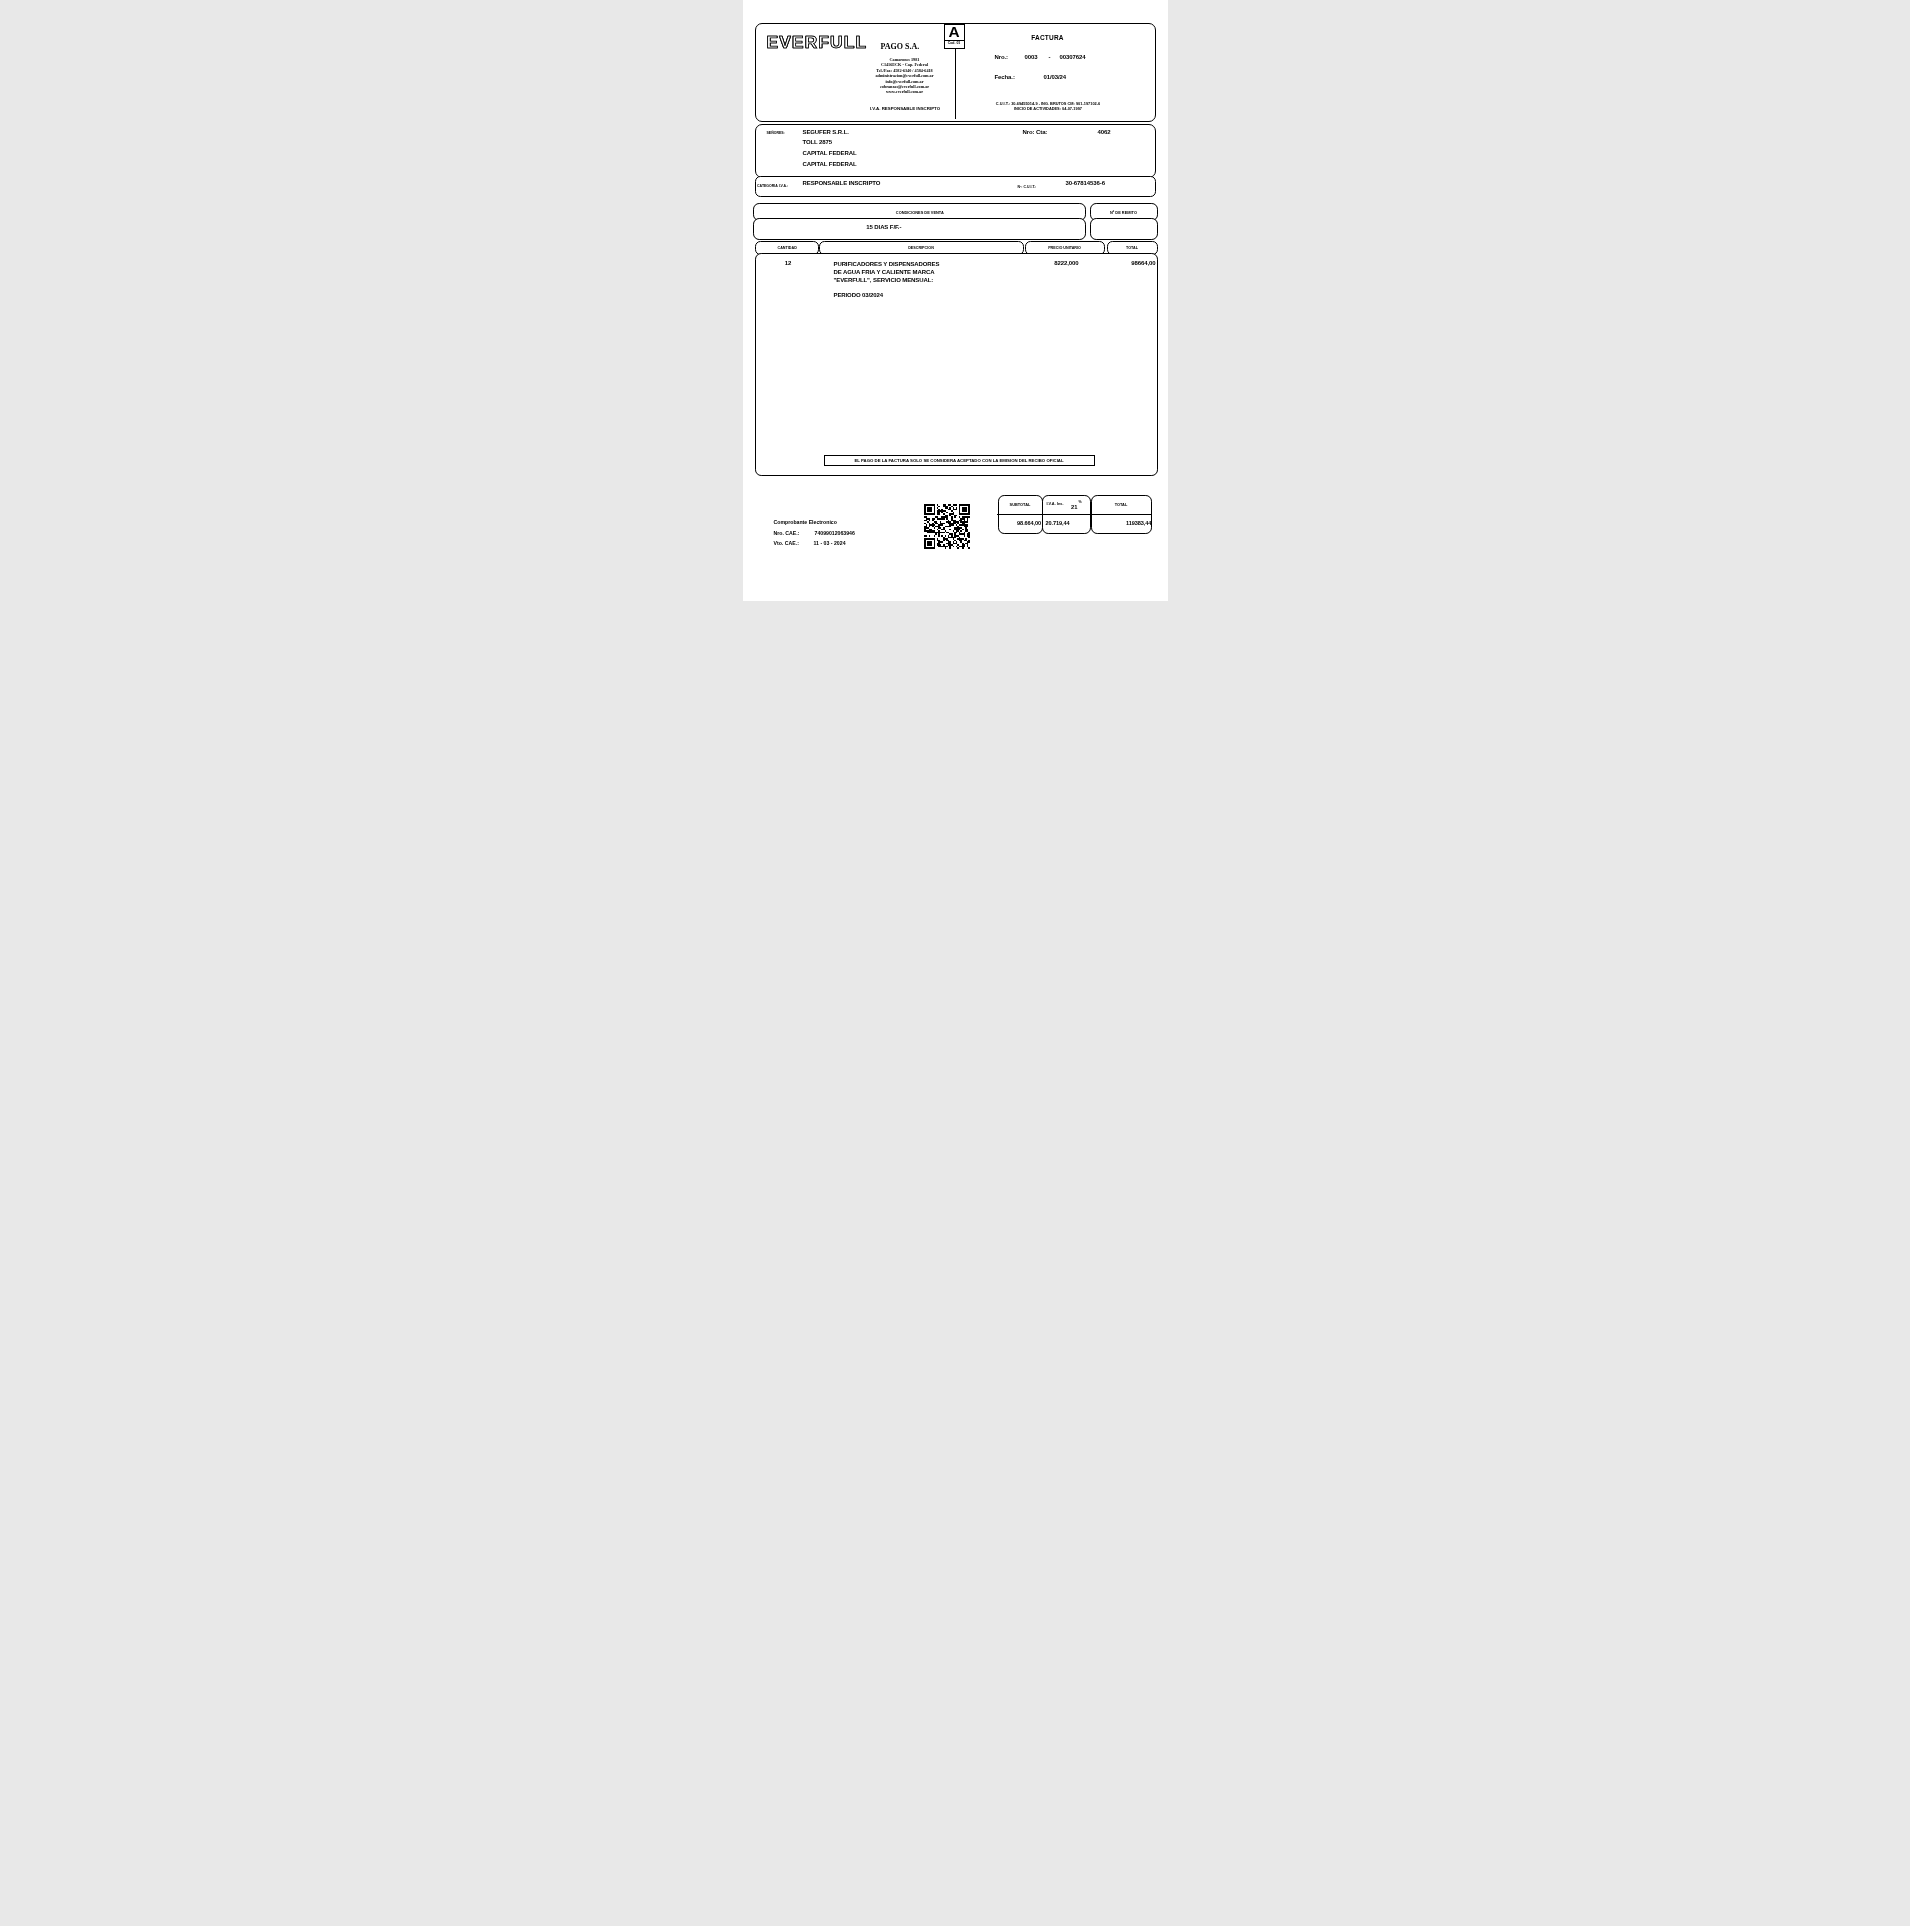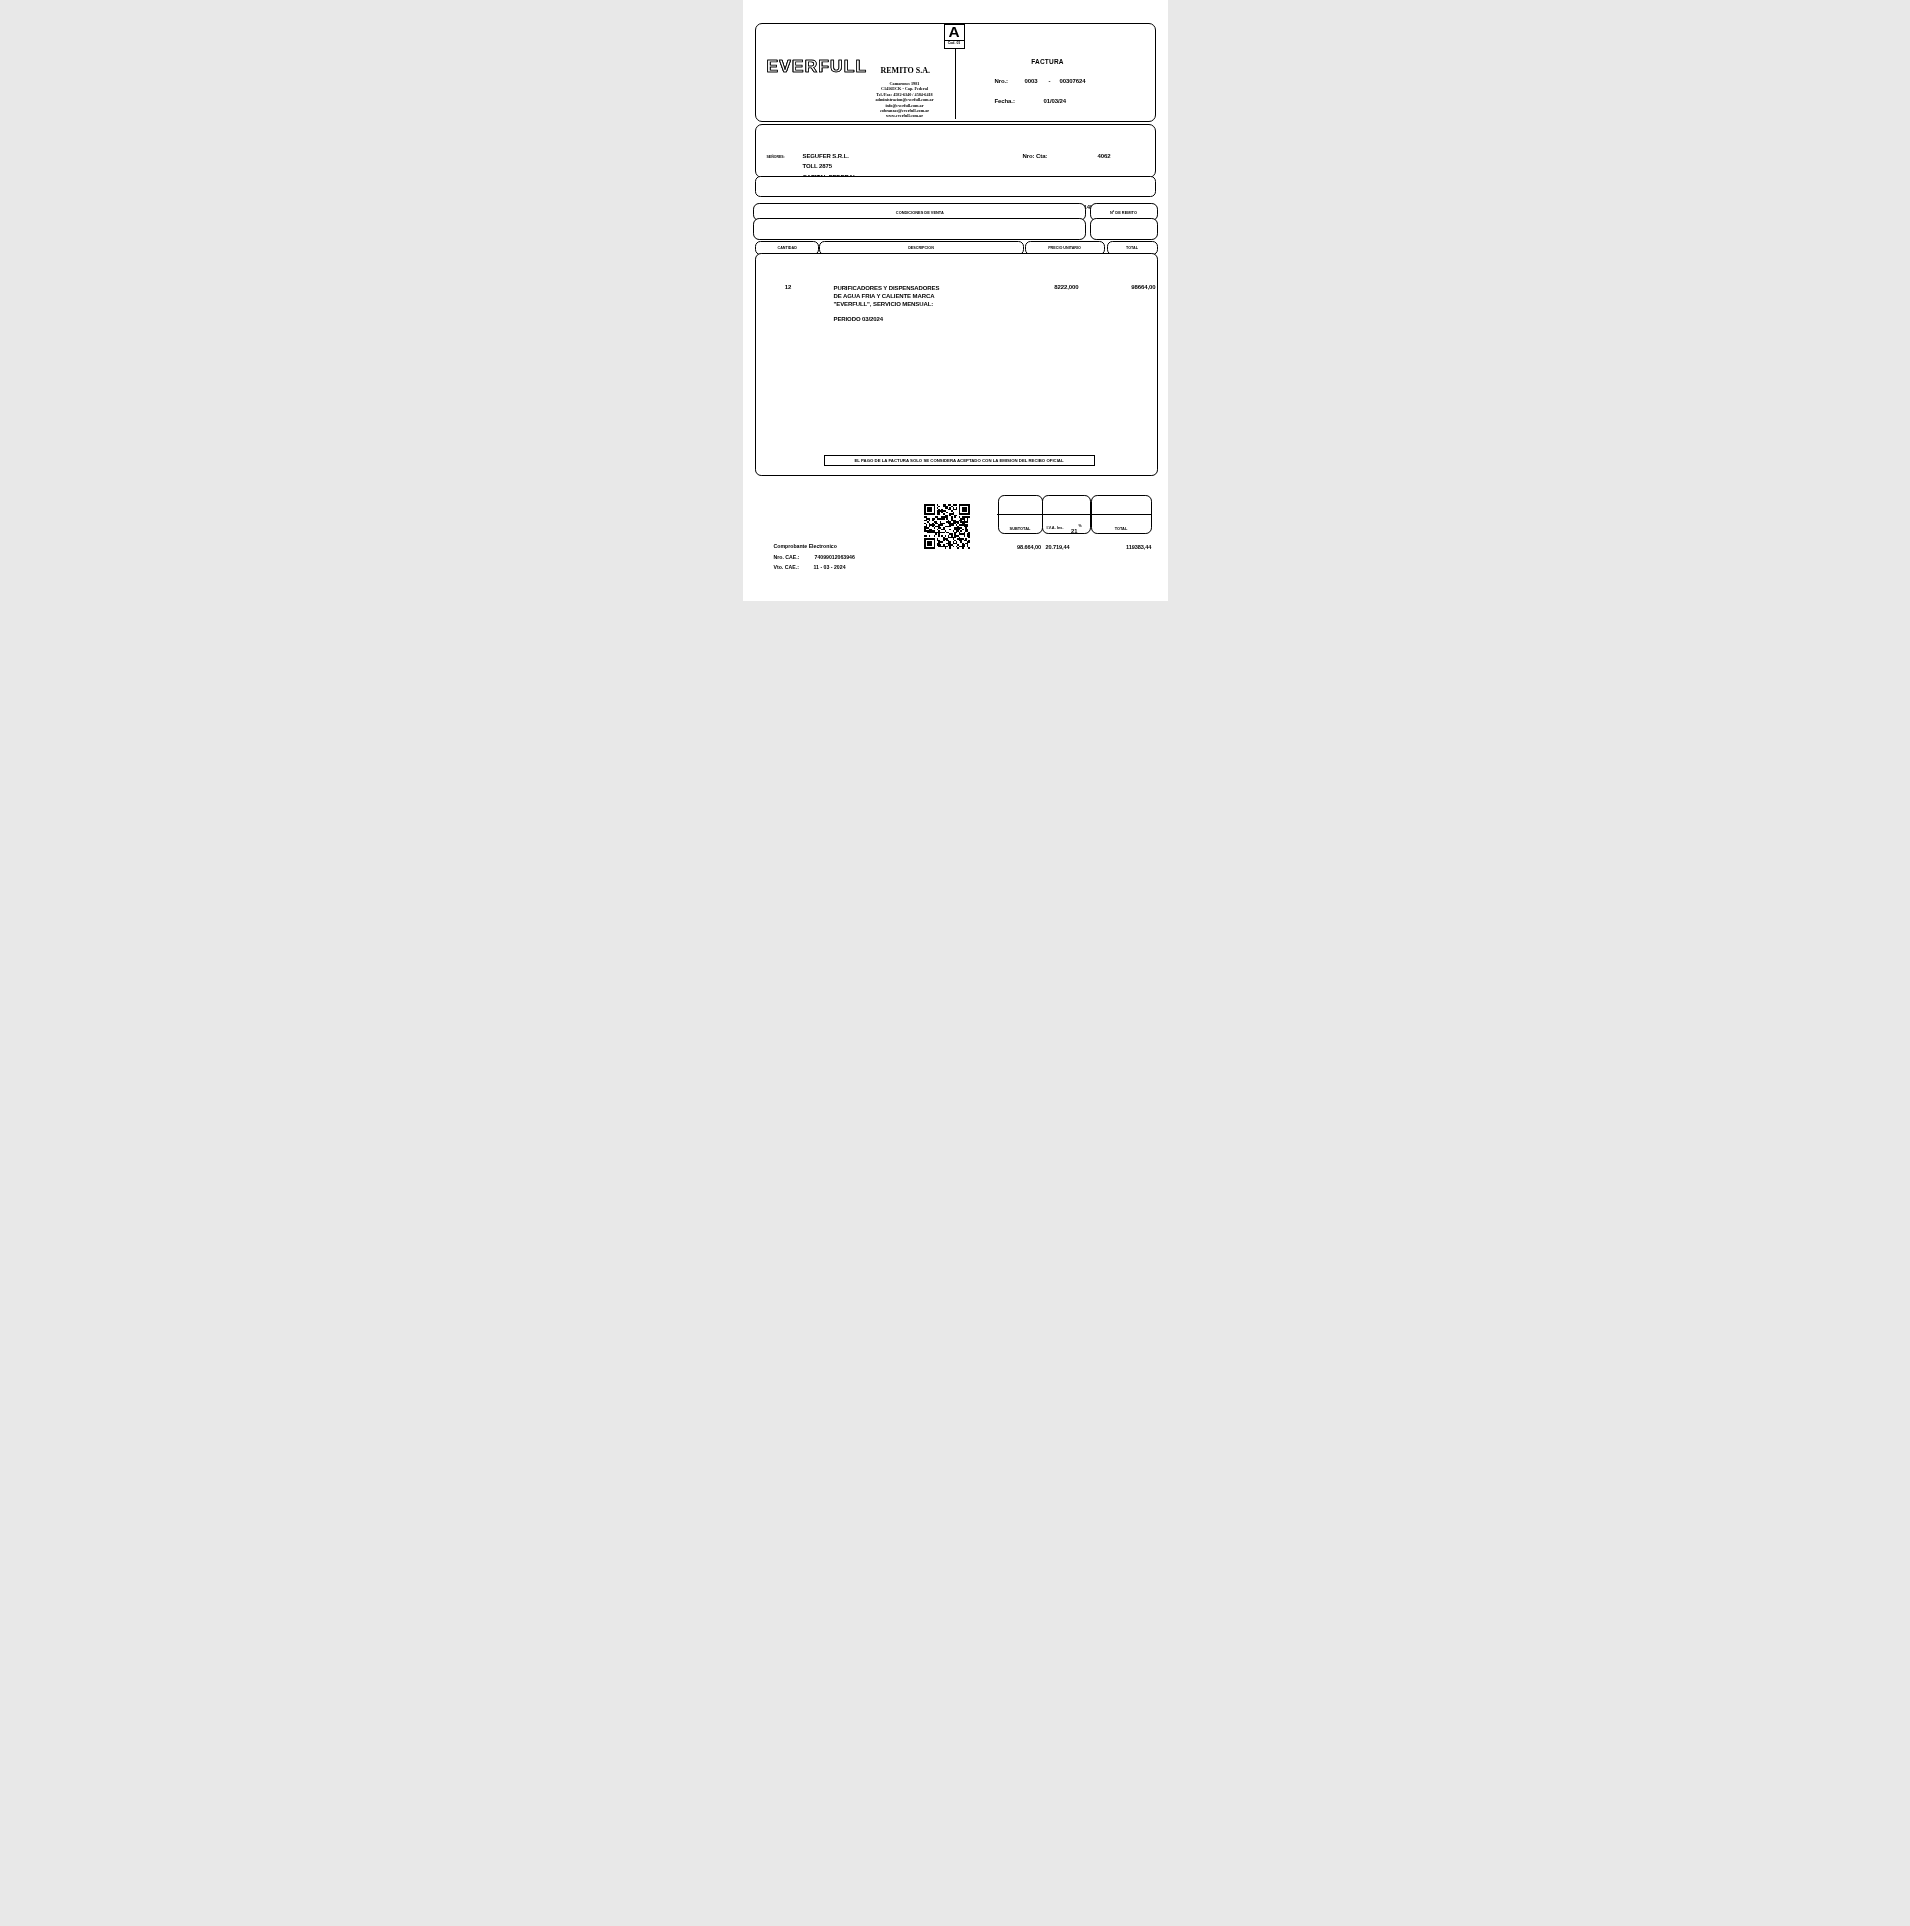--- a/index.html
+++ b/index.html
@@ -5,21 +5,21 @@
   html,body{margin:0;padding:0;background:#e8e8e8;}
   .page{
     position:relative;
     width:425px;height:601px;
     margin:0 auto;
     background:#ffffff;
     font-family:"Liberation Sans", sans-serif;
     color:#000;
     overflow:hidden;
   }
-  .abs{position:absolute;margin-top:24px;}
+  .abs{position:absolute;}
   .box{position:absolute;border:1.2px solid #000;border-radius:7px;background:#fff;}
   .pill{position:absolute;border:1.2px solid #000;border-radius:6.2px;background:#fff;}
   .b{font-weight:bold;}
   .center{text-align:center;}
   .right{text-align:right;}
   
   .logo{
     font-size:17.3px;font-weight:bold;letter-spacing:1.2px;
     color:#fff;-webkit-text-stroke:0.8px #000;
     text-shadow:-0.4px -0.4px 0 #000,0.4px -0.4px 0 #000,-0.4px 0.4px 0 #000,0.4px 0.4px 0 #000;
@@ -52,21 +52,21 @@
 
   <div class="box" style="left:12.7px;top:23px;width:399px;height:97px;"></div>
   <div class="vline" style="left:212px;top:24px;height:95px;"></div>
 
   <div class="letterbox" style="left:201px;top:24px;width:19px;height:23px;">
     <div class="letter-a">A</div>
     <div class="letter-cod">Cod. 01</div>
   </div>
 
   <div class="abs logo" style="left:24px;top:32px;">EVERFULL</div>
-  <div class="abs serif b" style="left:138px;top:42px;font-size:8px;">REMITO S.A.</div>
+  <div class="abs serif b" style="left:138px;top:42px;font-size:8px;">PAGO S.A.</div>
 
   <div class="abs serif addr center" style="left:114px;top:57px;width:96px;">
     <div>Camarones 1981</div>
     <div>C1416ECK - Cap. Federal</div>
     <div>Tel./Fax: 4582-6340 / 4584-6418</div>
     <div>administracion@everfull.com.ar</div>
     <div>info@everfull.com.ar</div>
     <div>cobranzas@everfull.com.ar</div>
     <div>www.everfull.com.ar</div>
   </div>

